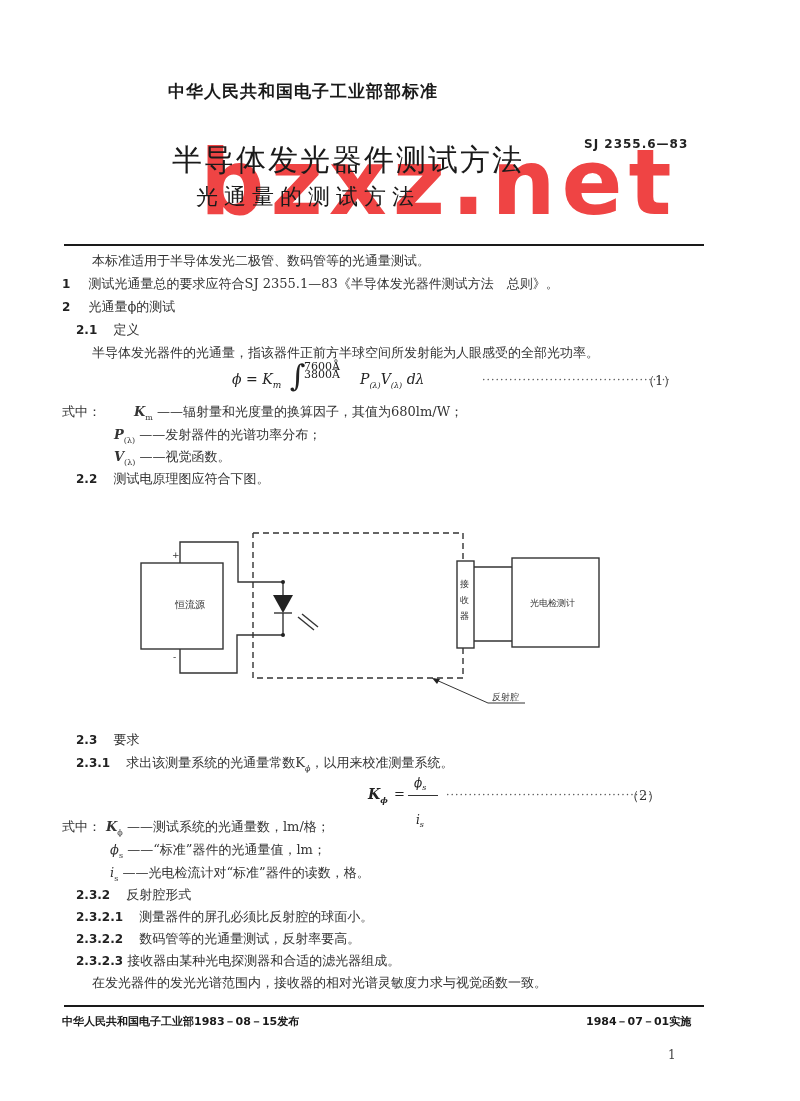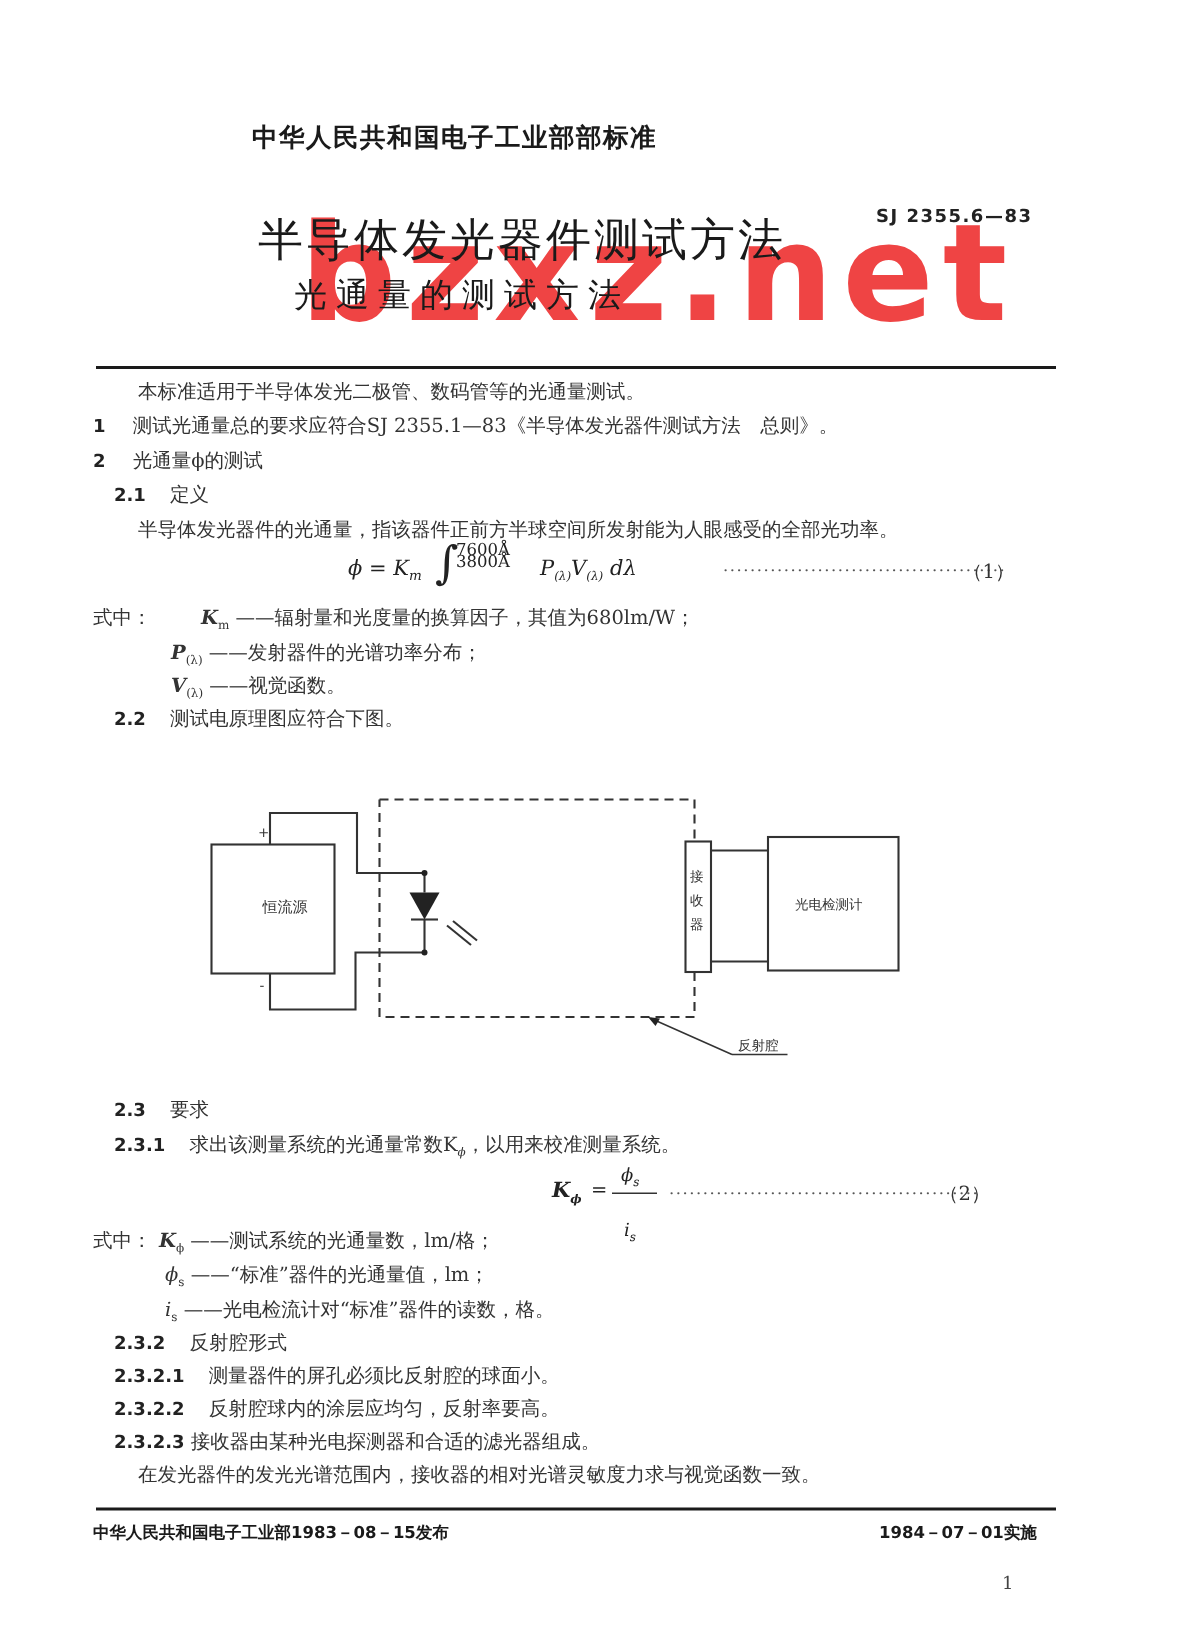--- a/index.html
+++ b/index.html
@@ -166,21 +166,21 @@
 <div class="abs body-text content" style="left:76px; top:886px;">
   <span class="num">2.3.2</span>
   <span style="margin-left:12px;">反射腔形式</span>
 </div>
 <div class="abs body-text content" style="left:76px; top:908px;">
   <span class="num">2.3.2.1</span>
   <span style="margin-left:12px;">测量器件的屏孔必须比反射腔的球面小。</span>
 </div>
 <div class="abs body-text content" style="left:76px; top:930px;">
   <span class="num">2.3.2.2</span>
-  <span style="margin-left:12px;">反射腔球内的涂层应均匀，反射率要高。</span>
+  <span style="margin-left:12px;">数码管等的光通量测试，反射率要高。</span>
 </div>
 <div class="abs body-text content" style="left:76px; top:952px;">
   <span class="num">2.3.2.3</span>
   <span style="margin-left:0;">接收器由某种光电探测器和合适的滤光器组成。</span>
 </div>
 <div class="abs body-text content" style="left:92px; top:974px;">在发光器件的发光光谱范围内，接收器的相对光谱灵敏度力求与视觉函数一致。</div>
 
 <div class="rule" style="top:1005px; width:640px;"></div>
 <div class="abs footer content" style="left:62px; top:1014px;">中华人民共和国电子工业部1983－08－15发布</div>
 <div class="abs footer content" style="left:586px; top:1014px;">1984－07－01实施</div>

